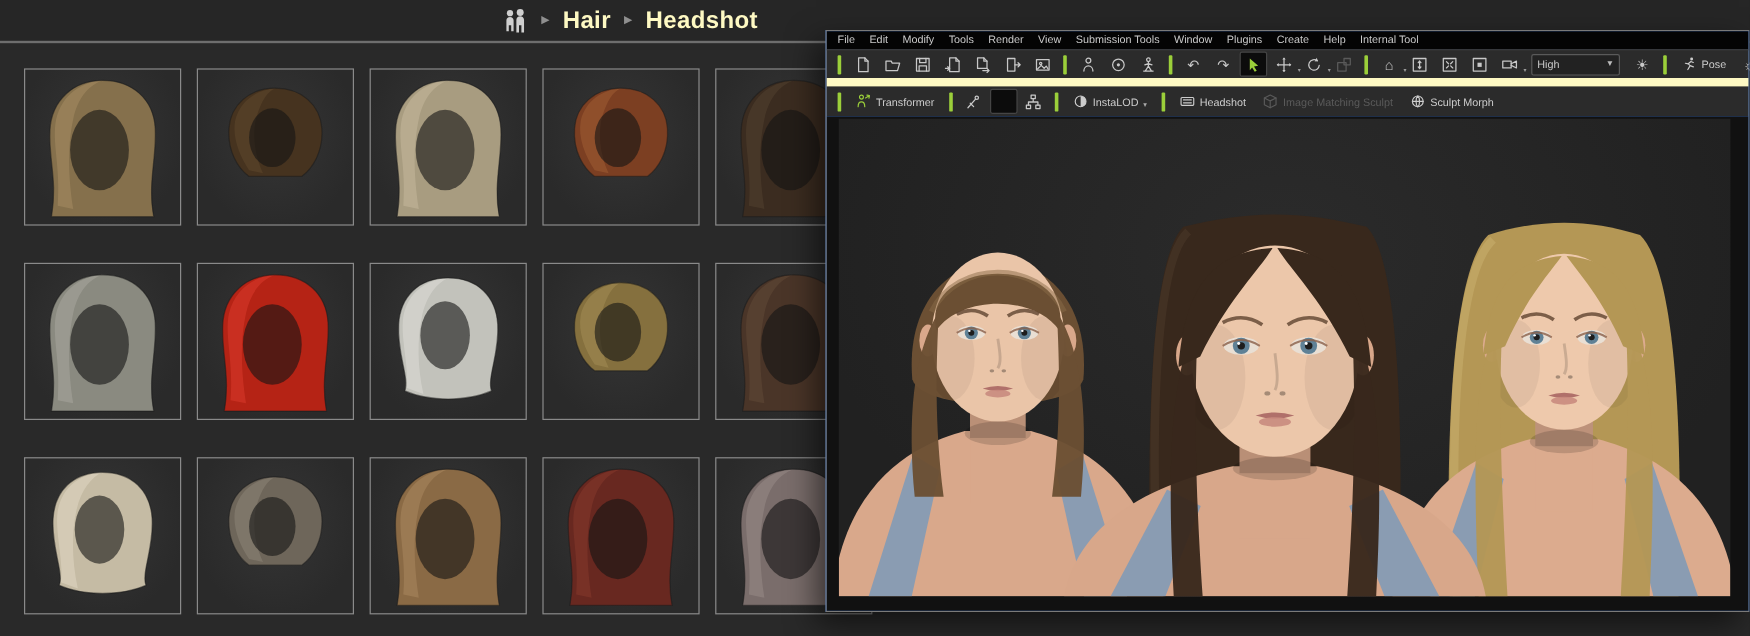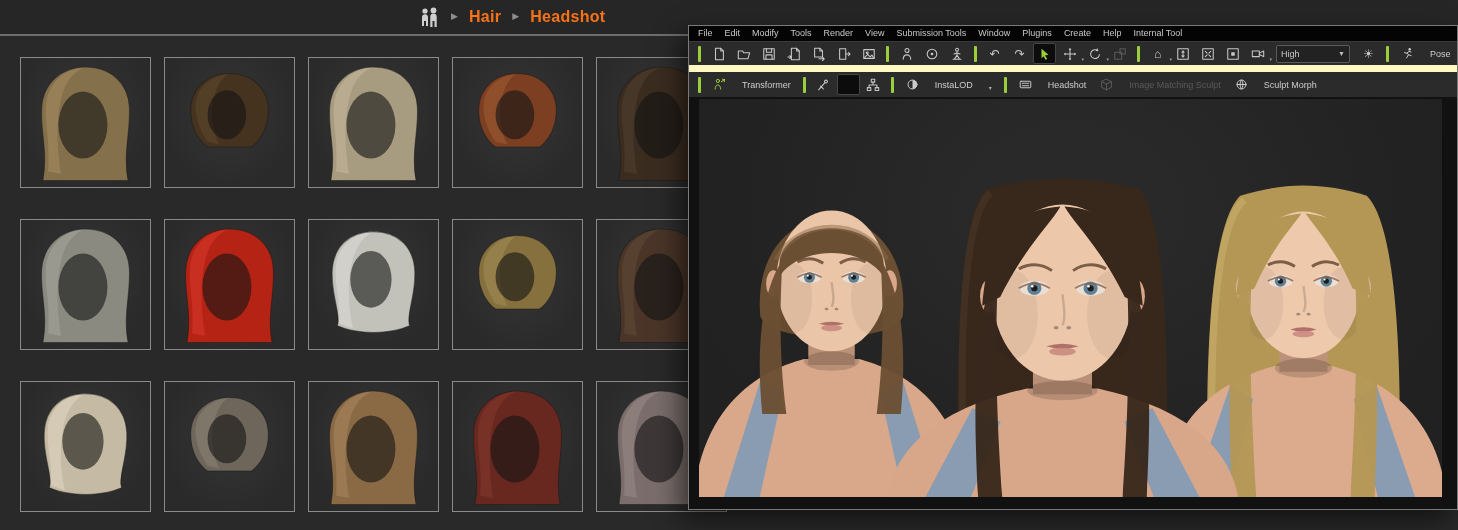--- a/index.html
+++ b/index.html
@@ -3,21 +3,21 @@
 <meta charset="utf-8">
 <style>
   html,body{margin:0;padding:0;background:#272727;}
   .stage{position:relative;width:1458px;height:530px;overflow:hidden;
          background:#292929;font-family:"Liberation Sans",sans-serif;}
 
   
   .lib-header{position:absolute;left:0;top:0;width:100%;height:36px;background:#262626;
               border-bottom:2px solid #6e6e6e;display:flex;align-items:center;box-sizing:border-box;
               padding-left:418px;gap:11px;z-index:1;}
-  .crumb-txt{font-size:16px;font-weight:bold;color:#f97316;letter-spacing:.3px;}
+  .crumb-txt{font-size:20px;font-weight:bold;color:#fef9c3;letter-spacing:.3px;}
   .crumb-sep{font-size:9px;color:#8f8f8f;transform:translateY(-1px);}
   .lib-grid{position:absolute;left:0;top:38px;width:740px;bottom:0;padding:19px 0 0 20px;
             display:flex;flex-wrap:wrap;gap:13px;box-sizing:border-box;z-index:1;}
   .hair-cell{width:131px;height:131px;box-sizing:border-box;border:1px solid #8a8a8a;
              background:radial-gradient(ellipse at 50% 42%, #353535 0%, #2a2a2a 75%);}
   .hair-cell svg{width:100%;height:100%;display:block;}
 
   
   .cc-window{position:absolute;left:688px;top:25px;width:770px;height:485px;background:#3b82f6;
              border:1px solid #7a7a7a;box-sizing:border-box;display:flex;flex-direction:column;
@@ -33,21 +33,21 @@
   .tile svg{width:14px;height:14px;}
   .tile.glyph{font-size:12px;line-height:1;}
   .tile.active{background:#0c0c0c;border-color:#454545;color:#9bcf3a;}
   .tile.green{color:#9bcf3a;}
   .tile.disabled{color:#5a5a5a;}
   .caret-mini{position:absolute;right:-4px;bottom:1px;font-size:5px;color:#9a9a9a;}
   .quality-dd{width:64px;height:16px;background:#222;border:1px solid #5a5a5a;border-radius:2px;
               color:#c9c9c9;font-size:9px;display:flex;align-items:center;justify-content:space-between;
               padding:0 4px;margin:12px 6px;flex:0 0 auto;}
   .quality-dd .dd-caret{font-size:7px;color:#bbb;}
-  .lbl-btn{display:flex;align-items:center;gap:16px;color:#cccccc;font-size:9px;margin:0 7px;
+  .lbl-btn{display:flex;align-items:center;gap:4px;color:#cccccc;font-size:9px;margin:0 7px;
            white-space:nowrap;flex:0 0 auto;}
   .lbl-btn svg{width:13px;height:13px;}
   .lbl-btn .g-ic{font-size:12px;line-height:1;}
   .lbl-btn.disabled{color:#5a5a5a;}
   .lbl-btn.green-ic svg{color:#9bcf3a;}
   .vframe{flex:1;background:#111111;padding:2px 15px 12px 10px;display:flex;min-height:0;}
   .viewport{flex:1;position:relative;background:radial-gradient(ellipse at 50% 28%, #2b2b2b 0%, #212121 75%);
             overflow:hidden;}
   .viewport svg{position:absolute;inset:0;width:100%;height:100%;}
 </style>

